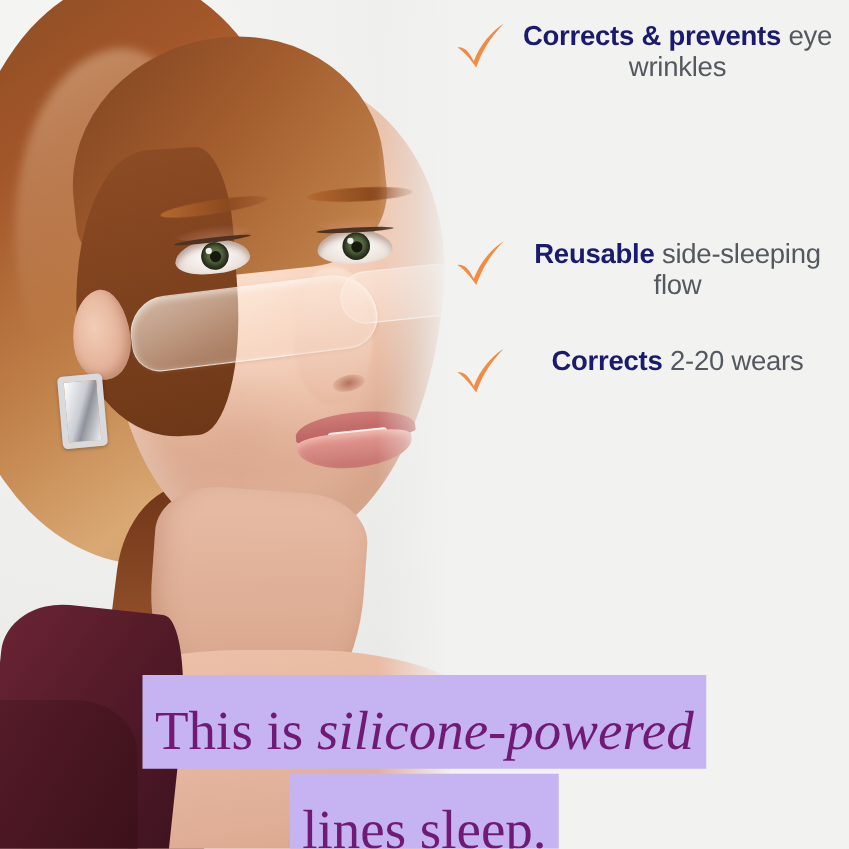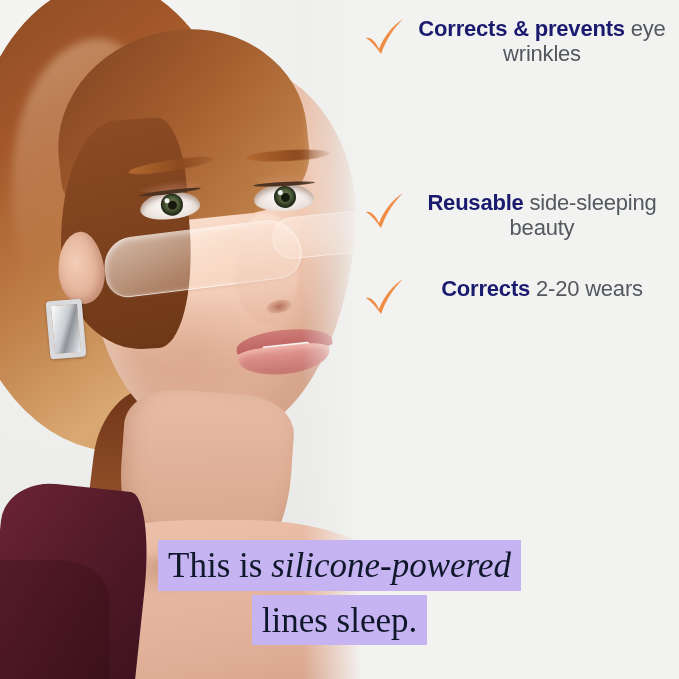--- a/index.html
+++ b/index.html
@@ -151,23 +151,23 @@
   #logo{position:absolute;left:0;top:376px;width:321px;text-align:center;}
   #logo .wordmark{font-family:"Liberation Serif",serif;font-weight:bold;
     font-size:30px;color:#16166b;letter-spacing:-.5px;line-height:1;}
   #logo .tagline{position:relative;z-index:2;margin-top:7px;font-size:11.5px;color:#2b2b33;
     letter-spacing:3.4px;font-family:"Liberation Sans",sans-serif;}
   #logo .splat{position:absolute;left:196px;top:24px;width:78px;height:74px;z-index:1;}
 
   
   #banner{position:absolute;left:0;top:540px;width:679px;text-align:center;}
   #banner .line{display:block;}
-  #banner .mark{display:inline-block;background:#c6b4f2;color:#0f172a;
-    font-family:"Liberation Serif",serif;font-size:35px;line-height:1.22;
-    padding:5px 10px 3px;}
+  #banner .mark{display:inline-block;background:#c6b4f2;color:#701a75;
+    font-family:"Liberation Serif",serif;font-size:44px;line-height:1.22;
+    padding:18px 10px 3px;}
   #banner .ital{font-style:italic;}
   #banner .l2{margin-top:4px;}
 </style>
 </head>
 <body>
 
 <div id="stage">
 
   <div id="photo">
     <div class="bg"></div>
@@ -242,21 +242,21 @@
 
 
     <div class="bullet b3">
       <span class="tick">
         <svg viewBox="0 0 44 40" width="44" height="40">
           <path d="M4 22 C9 21 13 25 17 33 C22 20 31 9 41 3 C31 13 24 24 19 38 C14 31 9 25 4 22 Z" fill="#ef8c45"></path>
         </svg>
       </span>
       <div class="txt">
         <span class="hl">Reusable</span>
-        <span class="sub">side-sleeping beauty</span>
+        <span class="sub">side-sleeping flow</span>
       </div>
     </div>
 
     <div class="bullet b4">
       <span class="tick">
         <svg viewBox="0 0 44 40" width="44" height="40">
           <path d="M4 22 C9 21 13 25 17 33 C22 20 31 9 41 3 C31 13 24 24 19 38 C14 31 9 25 4 22 Z" fill="#ef8c45"></path>
         </svg>
       </span>
       <div class="txt">

